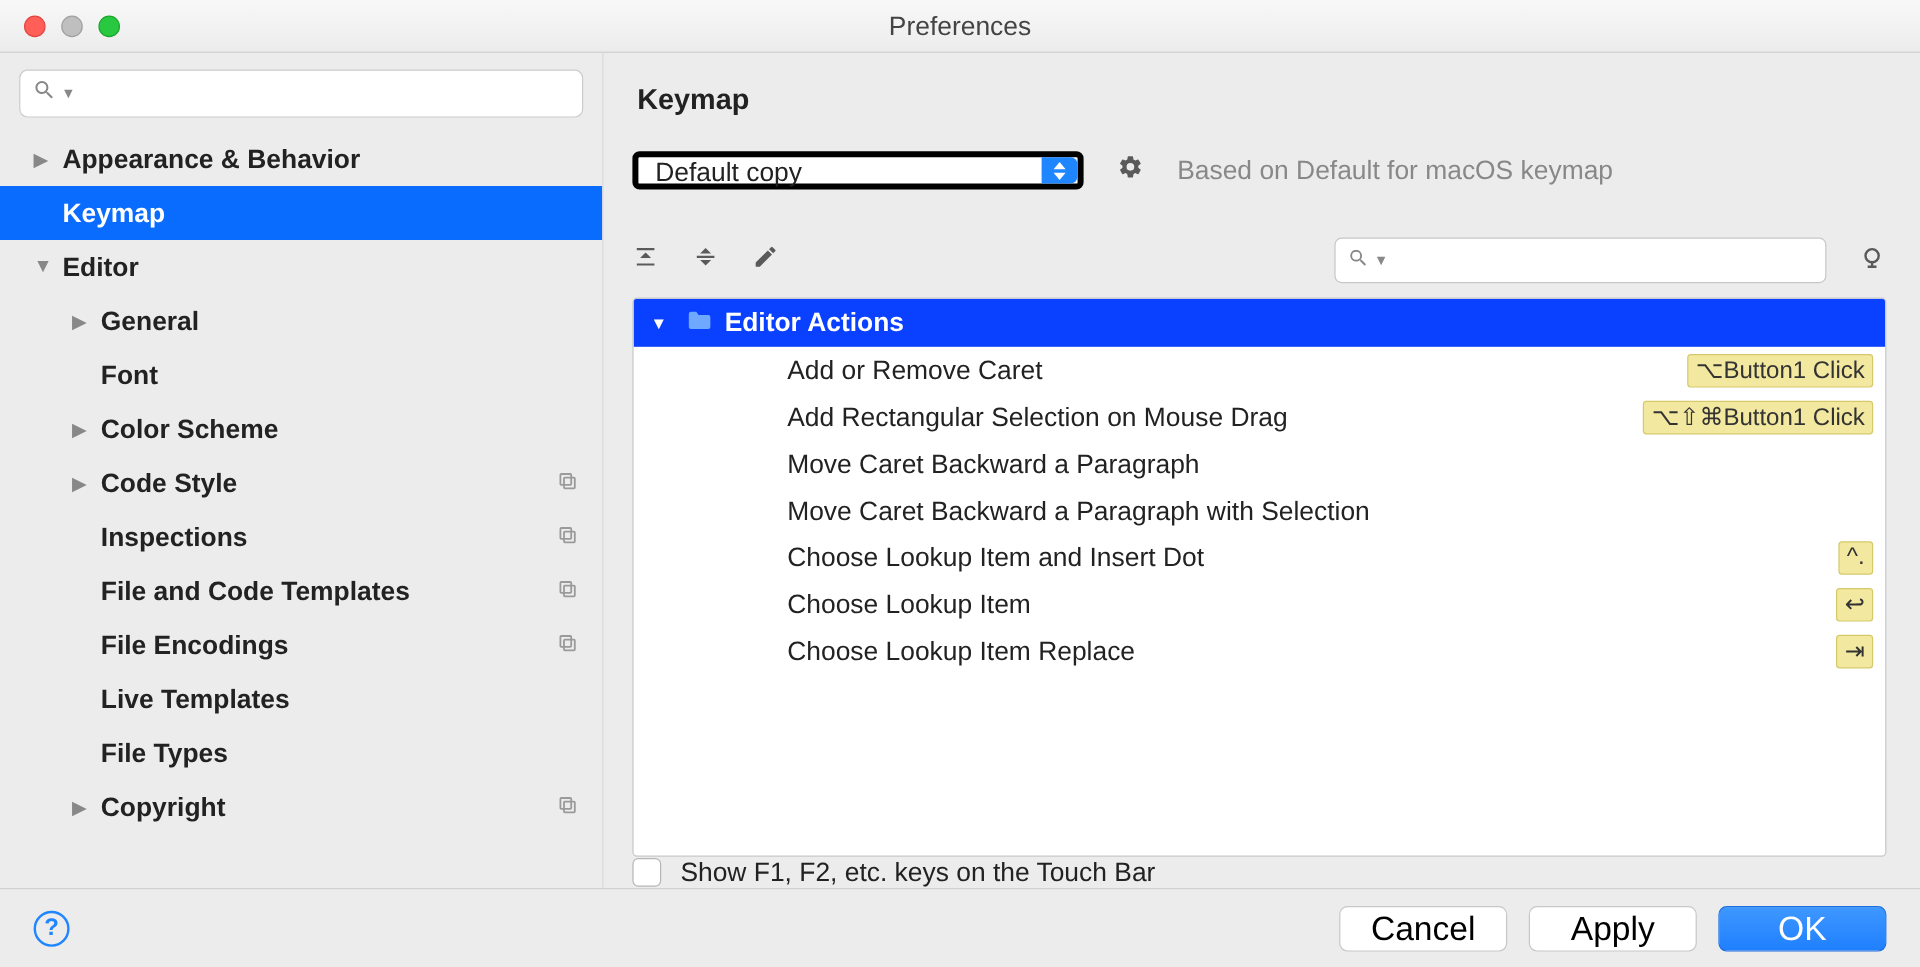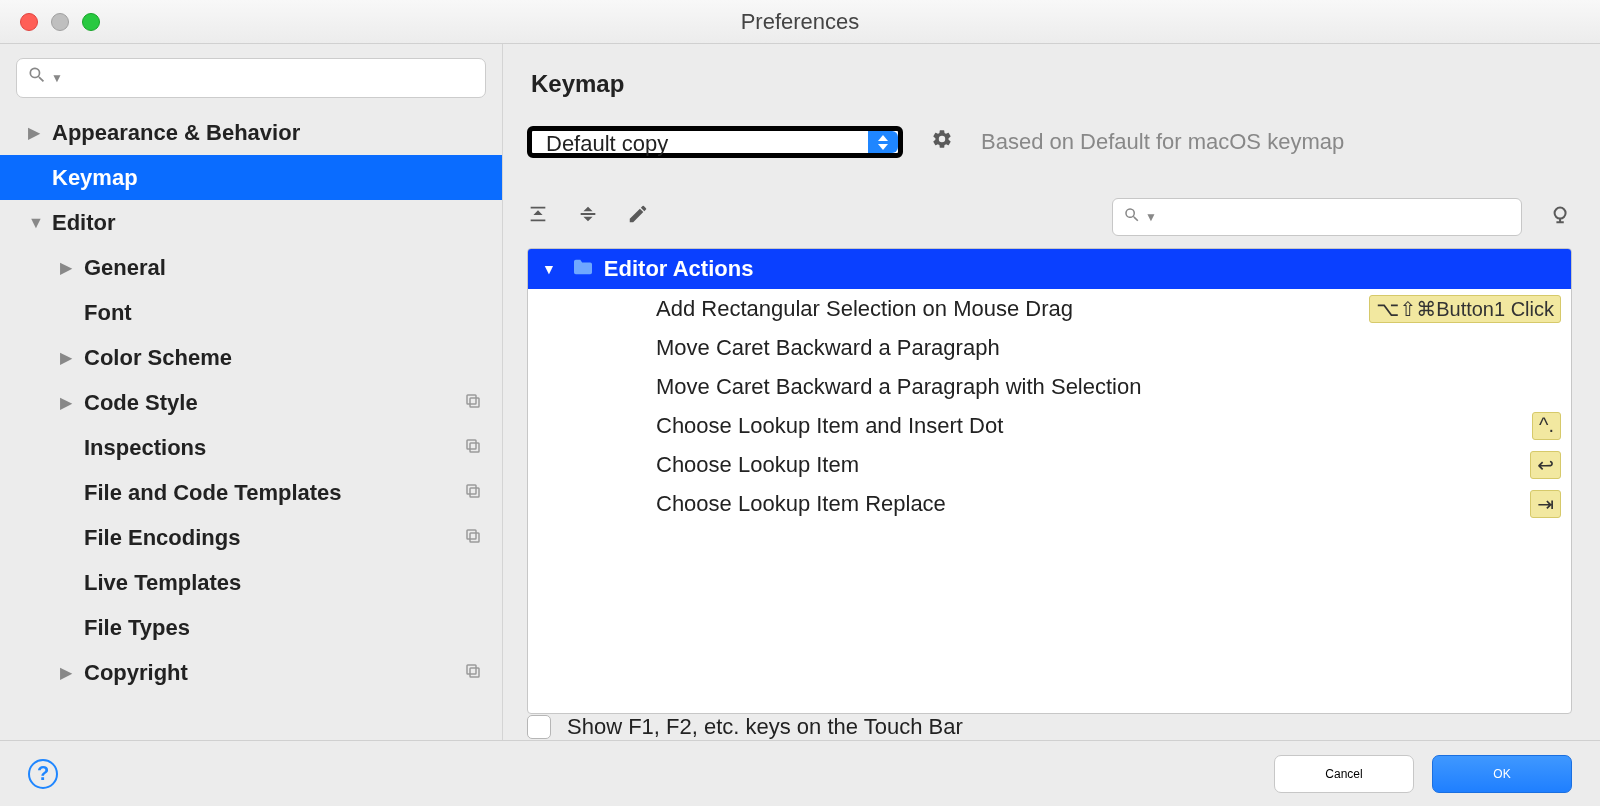--- a/index.html
+++ b/index.html
@@ -129,21 +129,21 @@
 }
 .help-icon {
   width: 30px; height: 30px; border-radius: 50%; border: 2px solid #1f86ff;
   color: #1f86ff; display: flex; align-items: center; justify-content: center;
   font-weight: 700; font-size: 20px;
 }
 .footer-buttons { margin-left: auto; display: flex; gap: 18px; }
 .btn {
   min-width: 140px; height: 38px; border-radius: 7px;
   border: 1px solid #c7c7c7; background: #fff;
-  font-size: 12px; cursor: pointer;
+  font-size: 28px; cursor: pointer;
 }
 .btn.primary {
   background: linear-gradient(#3f98ff, #1f7fff);
   color: #fff; border: 1px solid #1a6fe0;
 }
 svg.icon18 { width: 22px; height: 22px; }
 </style>
 </head>
 <body>
 
@@ -301,20 +301,26 @@
         <span class="arrow">▼</span>
         <span class="folder-icon">
           <svg width="22" height="18" viewBox="0 0 24 20">
               <path fill="#6fa8ff" d="M2 4a2 2 0 0 1 2-2h5l2 3h9a2 2 0 0 1 2 2v9a2 2 0 0 1-2 2H4a2 2 0 0 1-2-2V4z"></path>
             </svg>
         </span>
         <span>Editor Actions</span>
       </div>
       <div id="actions">
           <div class="action-row">
+            <span>Add or Remove Caret</span>
+            <span class="shortcuts">
+              <span class="shortcut-chip">⌥Button1 Click</span>
+            </span>
+          </div>
+          <div class="action-row">
             <span>Add Rectangular Selection on Mouse Drag</span>
             <span class="shortcuts">
               <span class="shortcut-chip">⌥⇧⌘Button1 Click</span>
             </span>
           </div>
           <div class="action-row">
             <span>Move Caret Backward a Paragraph</span>
             <span class="shortcuts"></span>
           </div>
           <div class="action-row">
@@ -346,15 +352,16 @@
       <div class="checkbox-box"></div>
       <span>Show F1, F2, etc. keys on the Touch Bar</span>
     </div>
   </div>
 </div>
 
 <div class="footer">
   <div class="help-icon">?</div>
   <div class="footer-buttons">
     <button class="btn">Cancel</button>
+    <button class="btn">Apply</button>
     <button class="btn primary">OK</button>
   </div>
 </div>
 
 </body></html>

